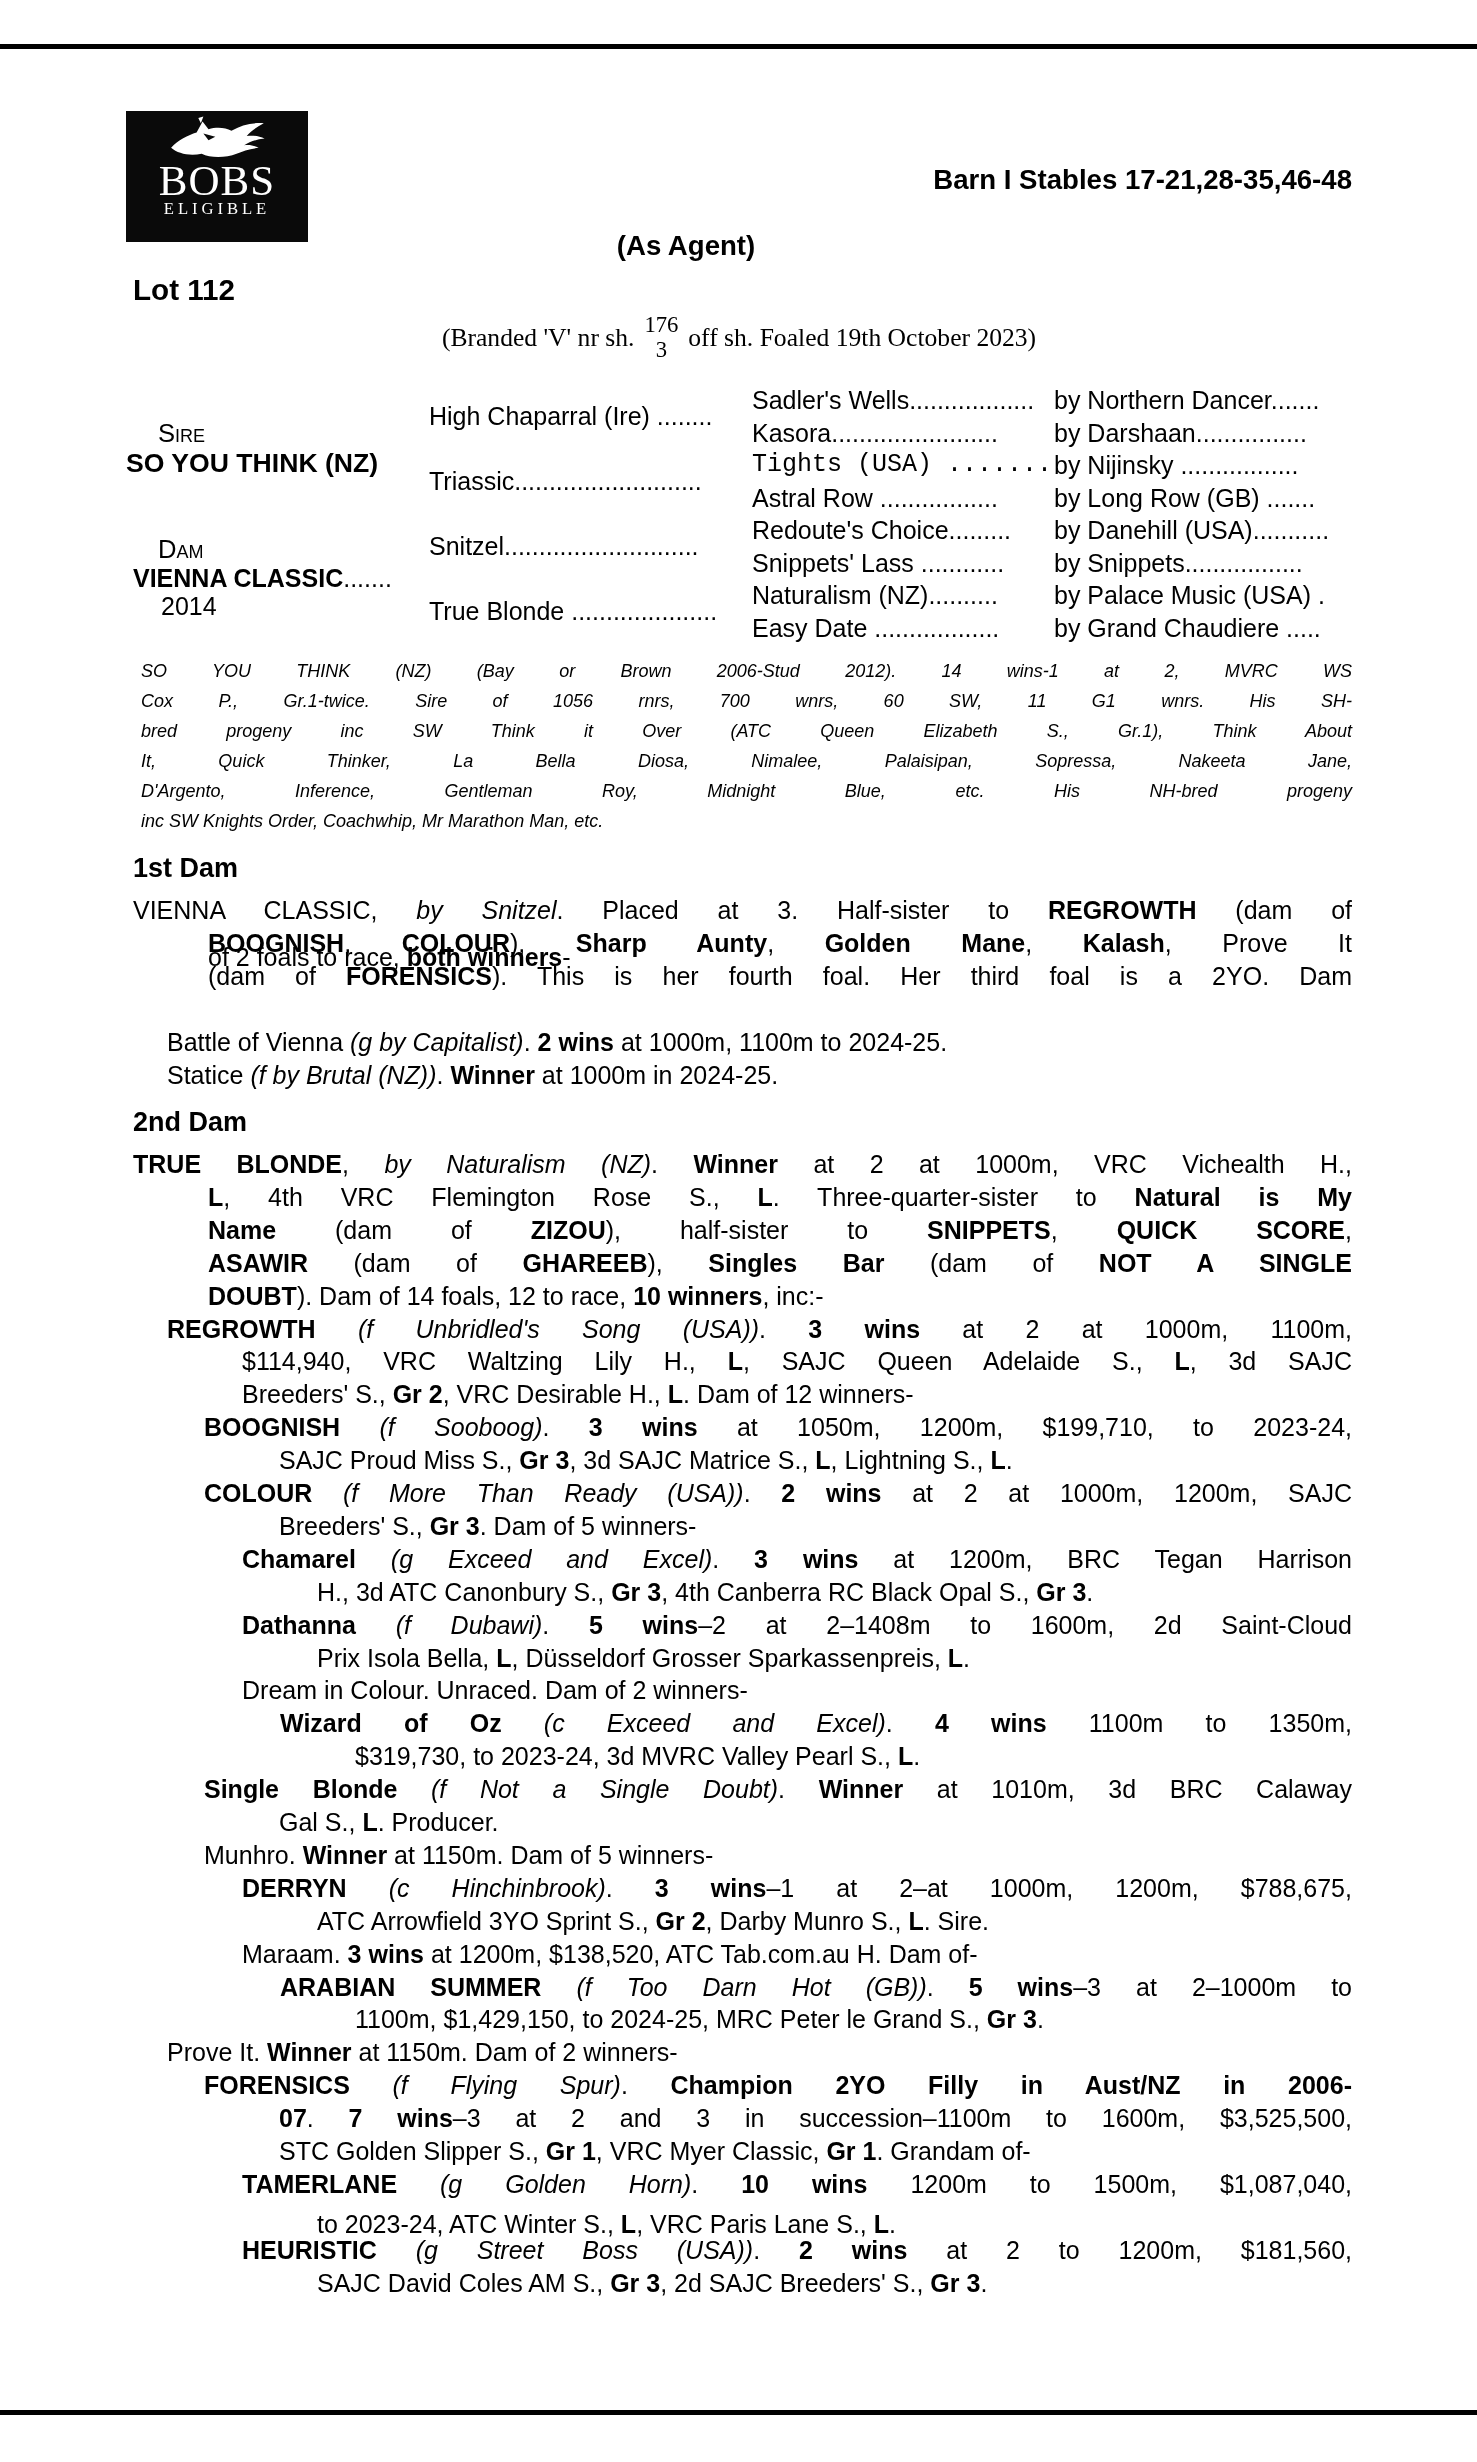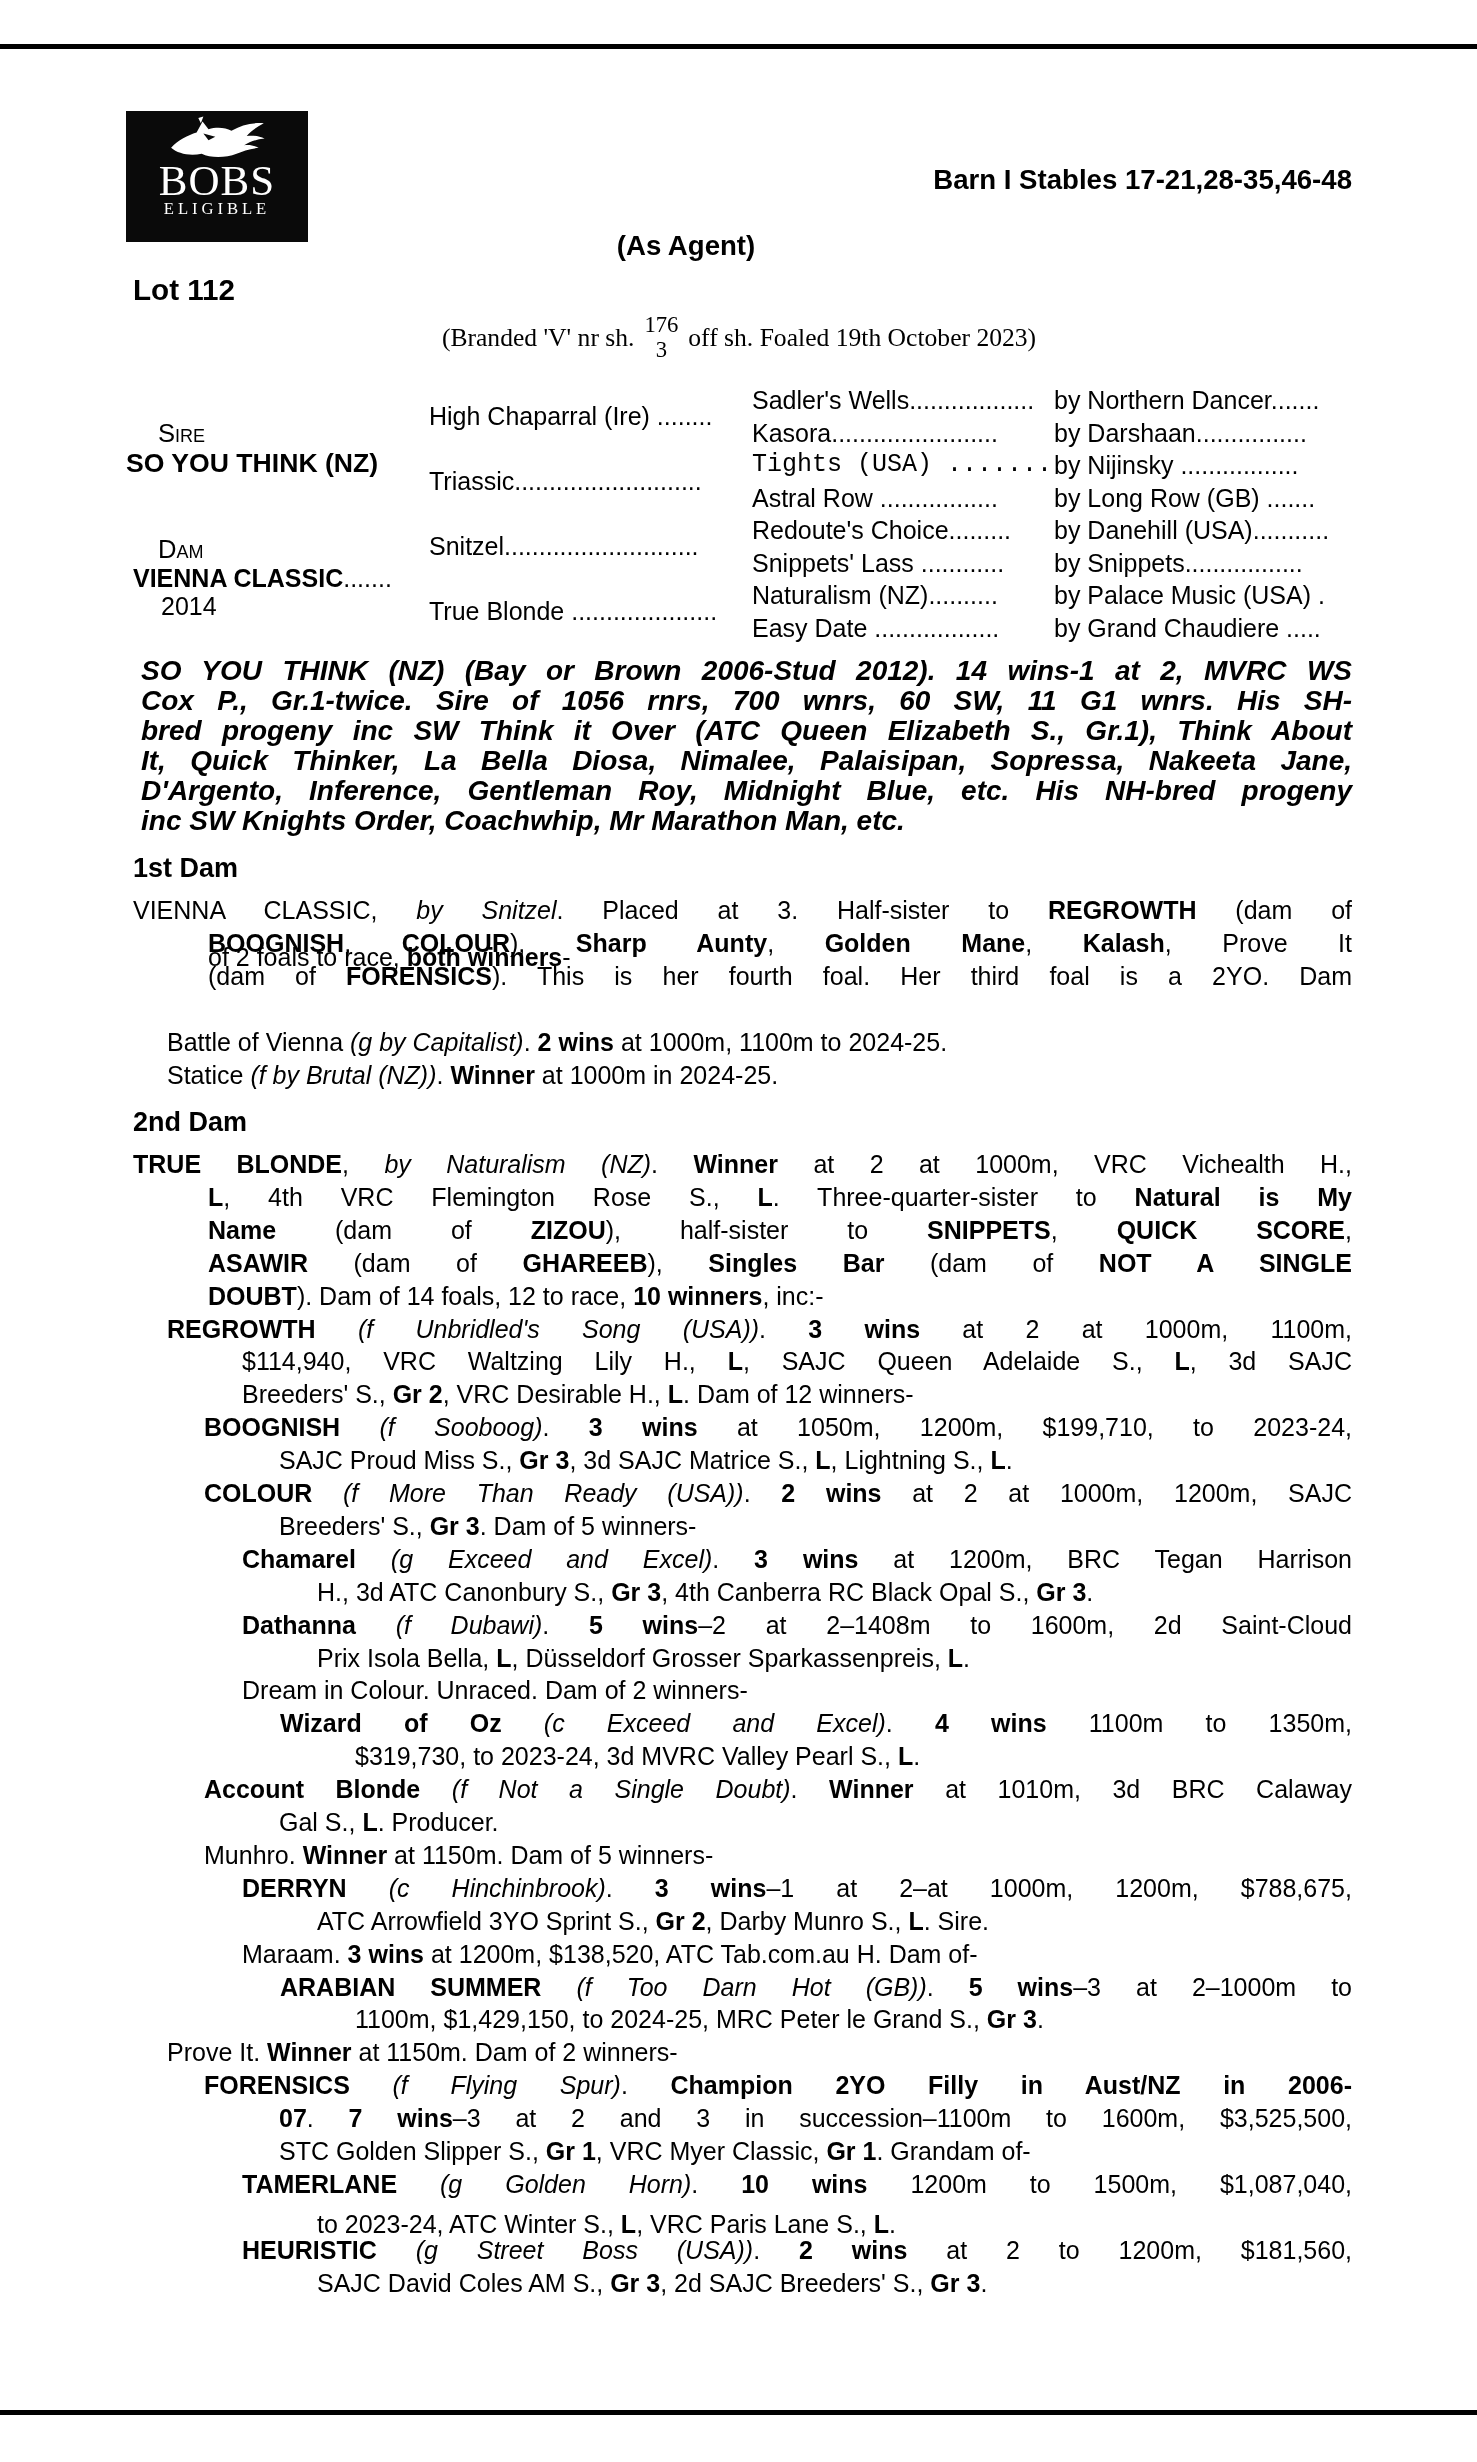--- a/index.html
+++ b/index.html
@@ -33,21 +33,21 @@
   .pedname{font-weight:bold;font-size:26.6px;}
   .g2{left:429px;width:321px;}
   .g3n{left:752px;width:300px;}
   .g3b{left:1054px;width:298px;}
 
   
   .bl{position:absolute;right:126px;font-size:25px;line-height:33px;height:33px;overflow:visible;}
   .jf{text-align:justify;text-align-last:justify;}
   .bl .b{font-weight:bold;}
   .bl .i{font-style:italic;}
-  .sire-sum{font-weight:bold;font-style:italic;font-size:28px;line-height:30px;height:30.5px;}
+  .sire-sum{font-weight:normal;font-style:italic;font-size:18px;line-height:30px;height:30.5px;}
   .dam-heading{position:absolute;font-weight:bold;font-size:27px;white-space:nowrap;}
 </style>
 </head>
 <body>
 
 <div id="page">
   <div id="top-rule" class="rule"></div>
   <div id="bottom-rule" class="rule"></div>
 
   <div id="logo">
@@ -134,21 +134,21 @@
       <div class="bl" style="top: 1444px; left: 279px;"><span>SAJC Proud Miss S., </span><span class="b">Gr 3</span><span>, 3d SAJC Matrice S., </span><span class="b">L</span><span>, Lightning S., </span><span class="b">L</span><span>.</span></div>
       <div class="bl jf" style="top: 1477px; left: 204px;"><span class="b">COLOUR</span><span> </span><span class="i">(f More Than Ready (USA))</span><span>. </span><span class="b">2 wins</span><span> at 2 at 1000m, 1200m, SAJC</span></div>
       <div class="bl" style="top: 1510px; left: 279px;"><span>Breeders' S., </span><span class="b">Gr 3</span><span>. Dam of 5 winners-</span></div>
       <div class="bl jf" style="top: 1543px; left: 242px;"><span class="b">Chamarel</span><span> </span><span class="i">(g Exceed and Excel)</span><span>. </span><span class="b">3 wins</span><span> at 1200m, BRC Tegan Harrison</span></div>
       <div class="bl" style="top: 1576px; left: 317px;"><span>H., 3d ATC Canonbury S., </span><span class="b">Gr 3</span><span>, 4th Canberra RC Black Opal S., </span><span class="b">Gr 3</span><span>.</span></div>
       <div class="bl jf" style="top: 1609px; left: 242px;"><span class="b">Dathanna</span><span> </span><span class="i">(f Dubawi)</span><span>. </span><span class="b">5 wins</span><span>–2 at 2–1408m to 1600m, 2d Saint-Cloud</span></div>
       <div class="bl" style="top: 1642px; left: 317px;"><span>Prix Isola Bella, </span><span class="b">L</span><span>, Düsseldorf Grosser Sparkassenpreis, </span><span class="b">L</span><span>.</span></div>
       <div class="bl" style="top: 1674px; left: 242px;"><span>Dream in Colour. Unraced. Dam of 2 winners-</span></div>
       <div class="bl jf" style="top: 1707px; left: 280px;"><span class="b">Wizard of Oz</span><span> </span><span class="i">(c Exceed and Excel)</span><span>. </span><span class="b">4 wins</span><span> 1100m to 1350m,</span></div>
       <div class="bl" style="top: 1740px; left: 355px;"><span>$319,730, to 2023-24, 3d MVRC Valley Pearl S., </span><span class="b">L</span><span>.</span></div>
-      <div class="bl jf" style="top: 1773px; left: 204px;"><span class="b">Account Blonde</span><span> </span><span class="i">(f Not a Single Doubt)</span><span>. </span><span class="b">Winner</span><span> at 1010m, 3d BRC Calaway</span></div>
+      <div class="bl jf" style="top: 1773px; left: 204px;"><span class="b">Single Blonde</span><span> </span><span class="i">(f Not a Single Doubt)</span><span>. </span><span class="b">Winner</span><span> at 1010m, 3d BRC Calaway</span></div>
       <div class="bl" style="top: 1806px; left: 279px;"><span>Gal S., </span><span class="b">L</span><span>. Producer.</span></div>
       <div class="bl" style="top: 1839px; left: 204px;"><span>Munhro. </span><span class="b">Winner</span><span> at 1150m. Dam of 5 winners-</span></div>
       <div class="bl jf" style="top: 1872px; left: 242px;"><span class="b">DERRYN</span><span> </span><span class="i">(c Hinchinbrook)</span><span>. </span><span class="b">3 wins</span><span>–1 at 2–at 1000m, 1200m, $788,675,</span></div>
       <div class="bl" style="top: 1905px; left: 317px;"><span>ATC Arrowfield 3YO Sprint S., </span><span class="b">Gr 2</span><span>, Darby Munro S., </span><span class="b">L</span><span>. Sire.</span></div>
       <div class="bl" style="top: 1938px; left: 242px;"><span>Maraam. </span><span class="b">3 wins</span><span> at 1200m, $138,520, ATC Tab.com.au H. Dam of-</span></div>
       <div class="bl jf" style="top: 1971px; left: 280px;"><span class="b">ARABIAN SUMMER</span><span> </span><span class="i">(f Too Darn Hot (GB))</span><span>. </span><span class="b">5 wins</span><span>–3 at 2–1000m to</span></div>
       <div class="bl" style="top: 2003px; left: 355px;"><span>1100m, $1,429,150, to 2024-25, MRC Peter le Grand S., </span><span class="b">Gr 3</span><span>.</span></div>
       <div class="bl" style="top: 2036px; left: 167px;"><span>Prove It. </span><span class="b">Winner</span><span> at 1150m. Dam of 2 winners-</span></div>
       <div class="bl jf" style="top: 2069px; left: 204px;"><span class="b">FORENSICS</span><span> </span><span class="i">(f Flying Spur)</span><span>. </span><span class="b">Champion 2YO Filly in Aust/NZ in 2006-</span></div>
       <div class="bl jf" style="top: 2102px; left: 279px;"><span class="b">07</span><span>. </span><span class="b">7 wins</span><span>–3 at 2 and 3 in succession–1100m to 1600m, $3,525,500,</span></div>

